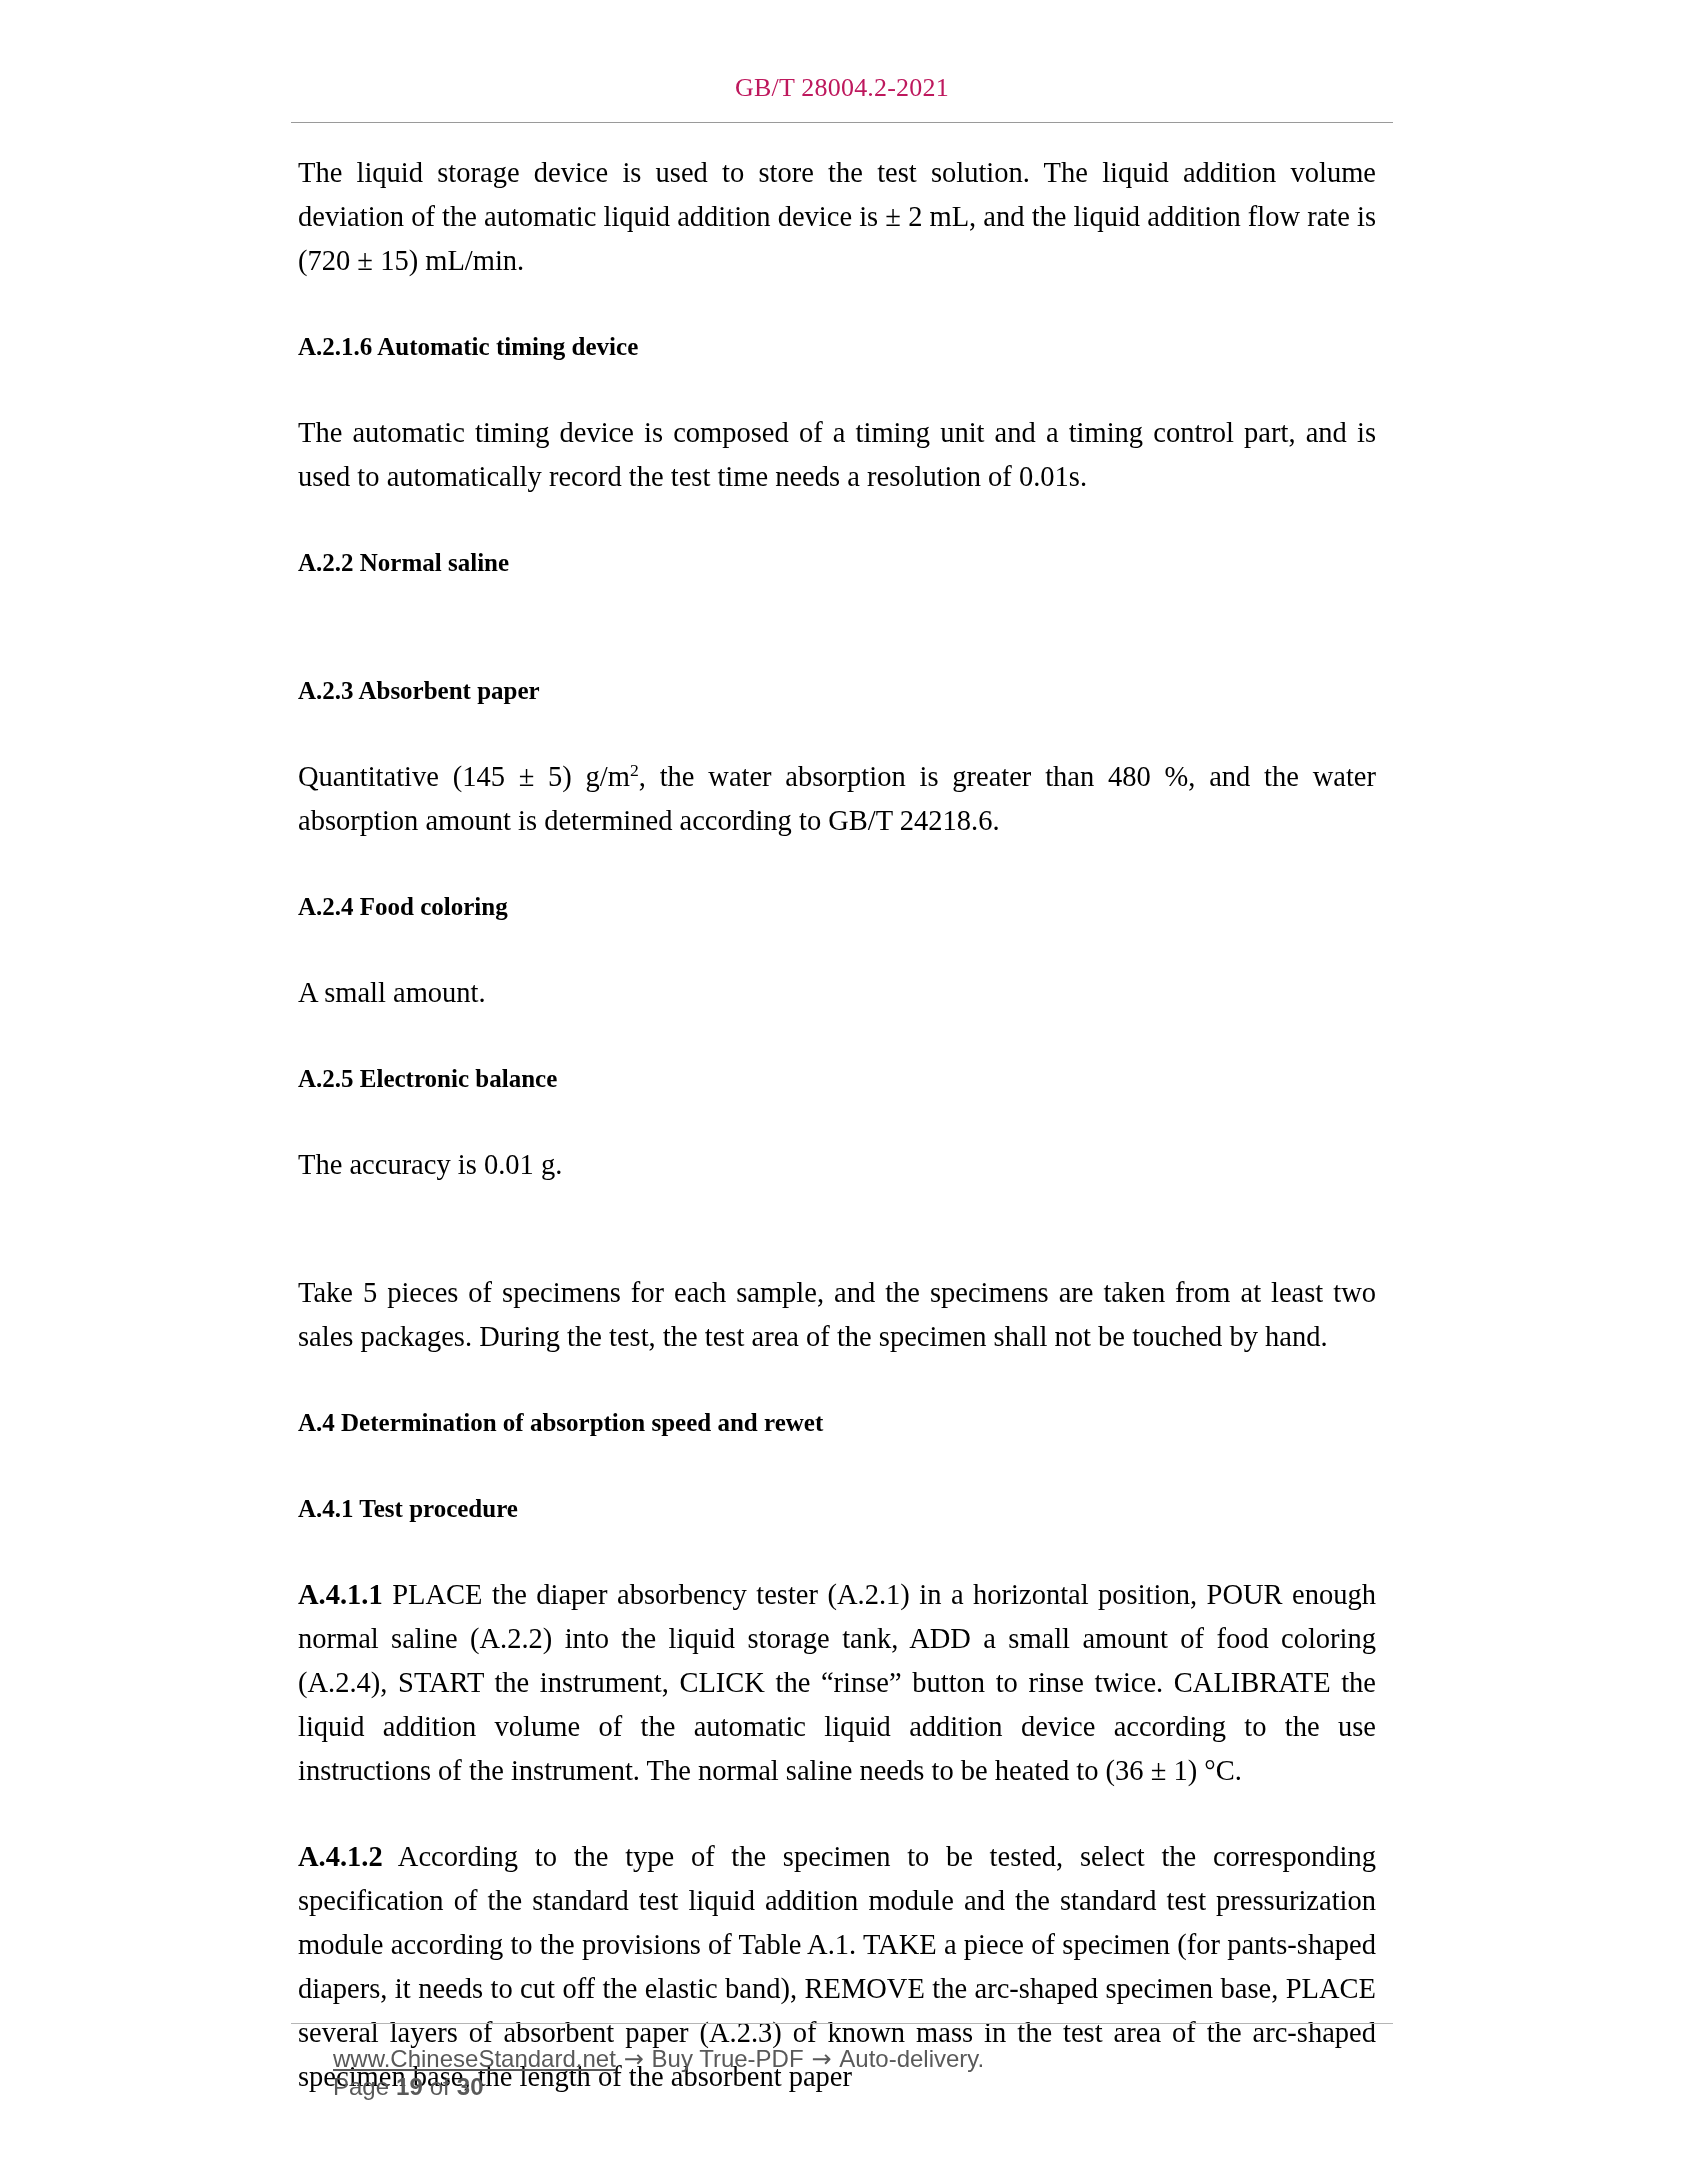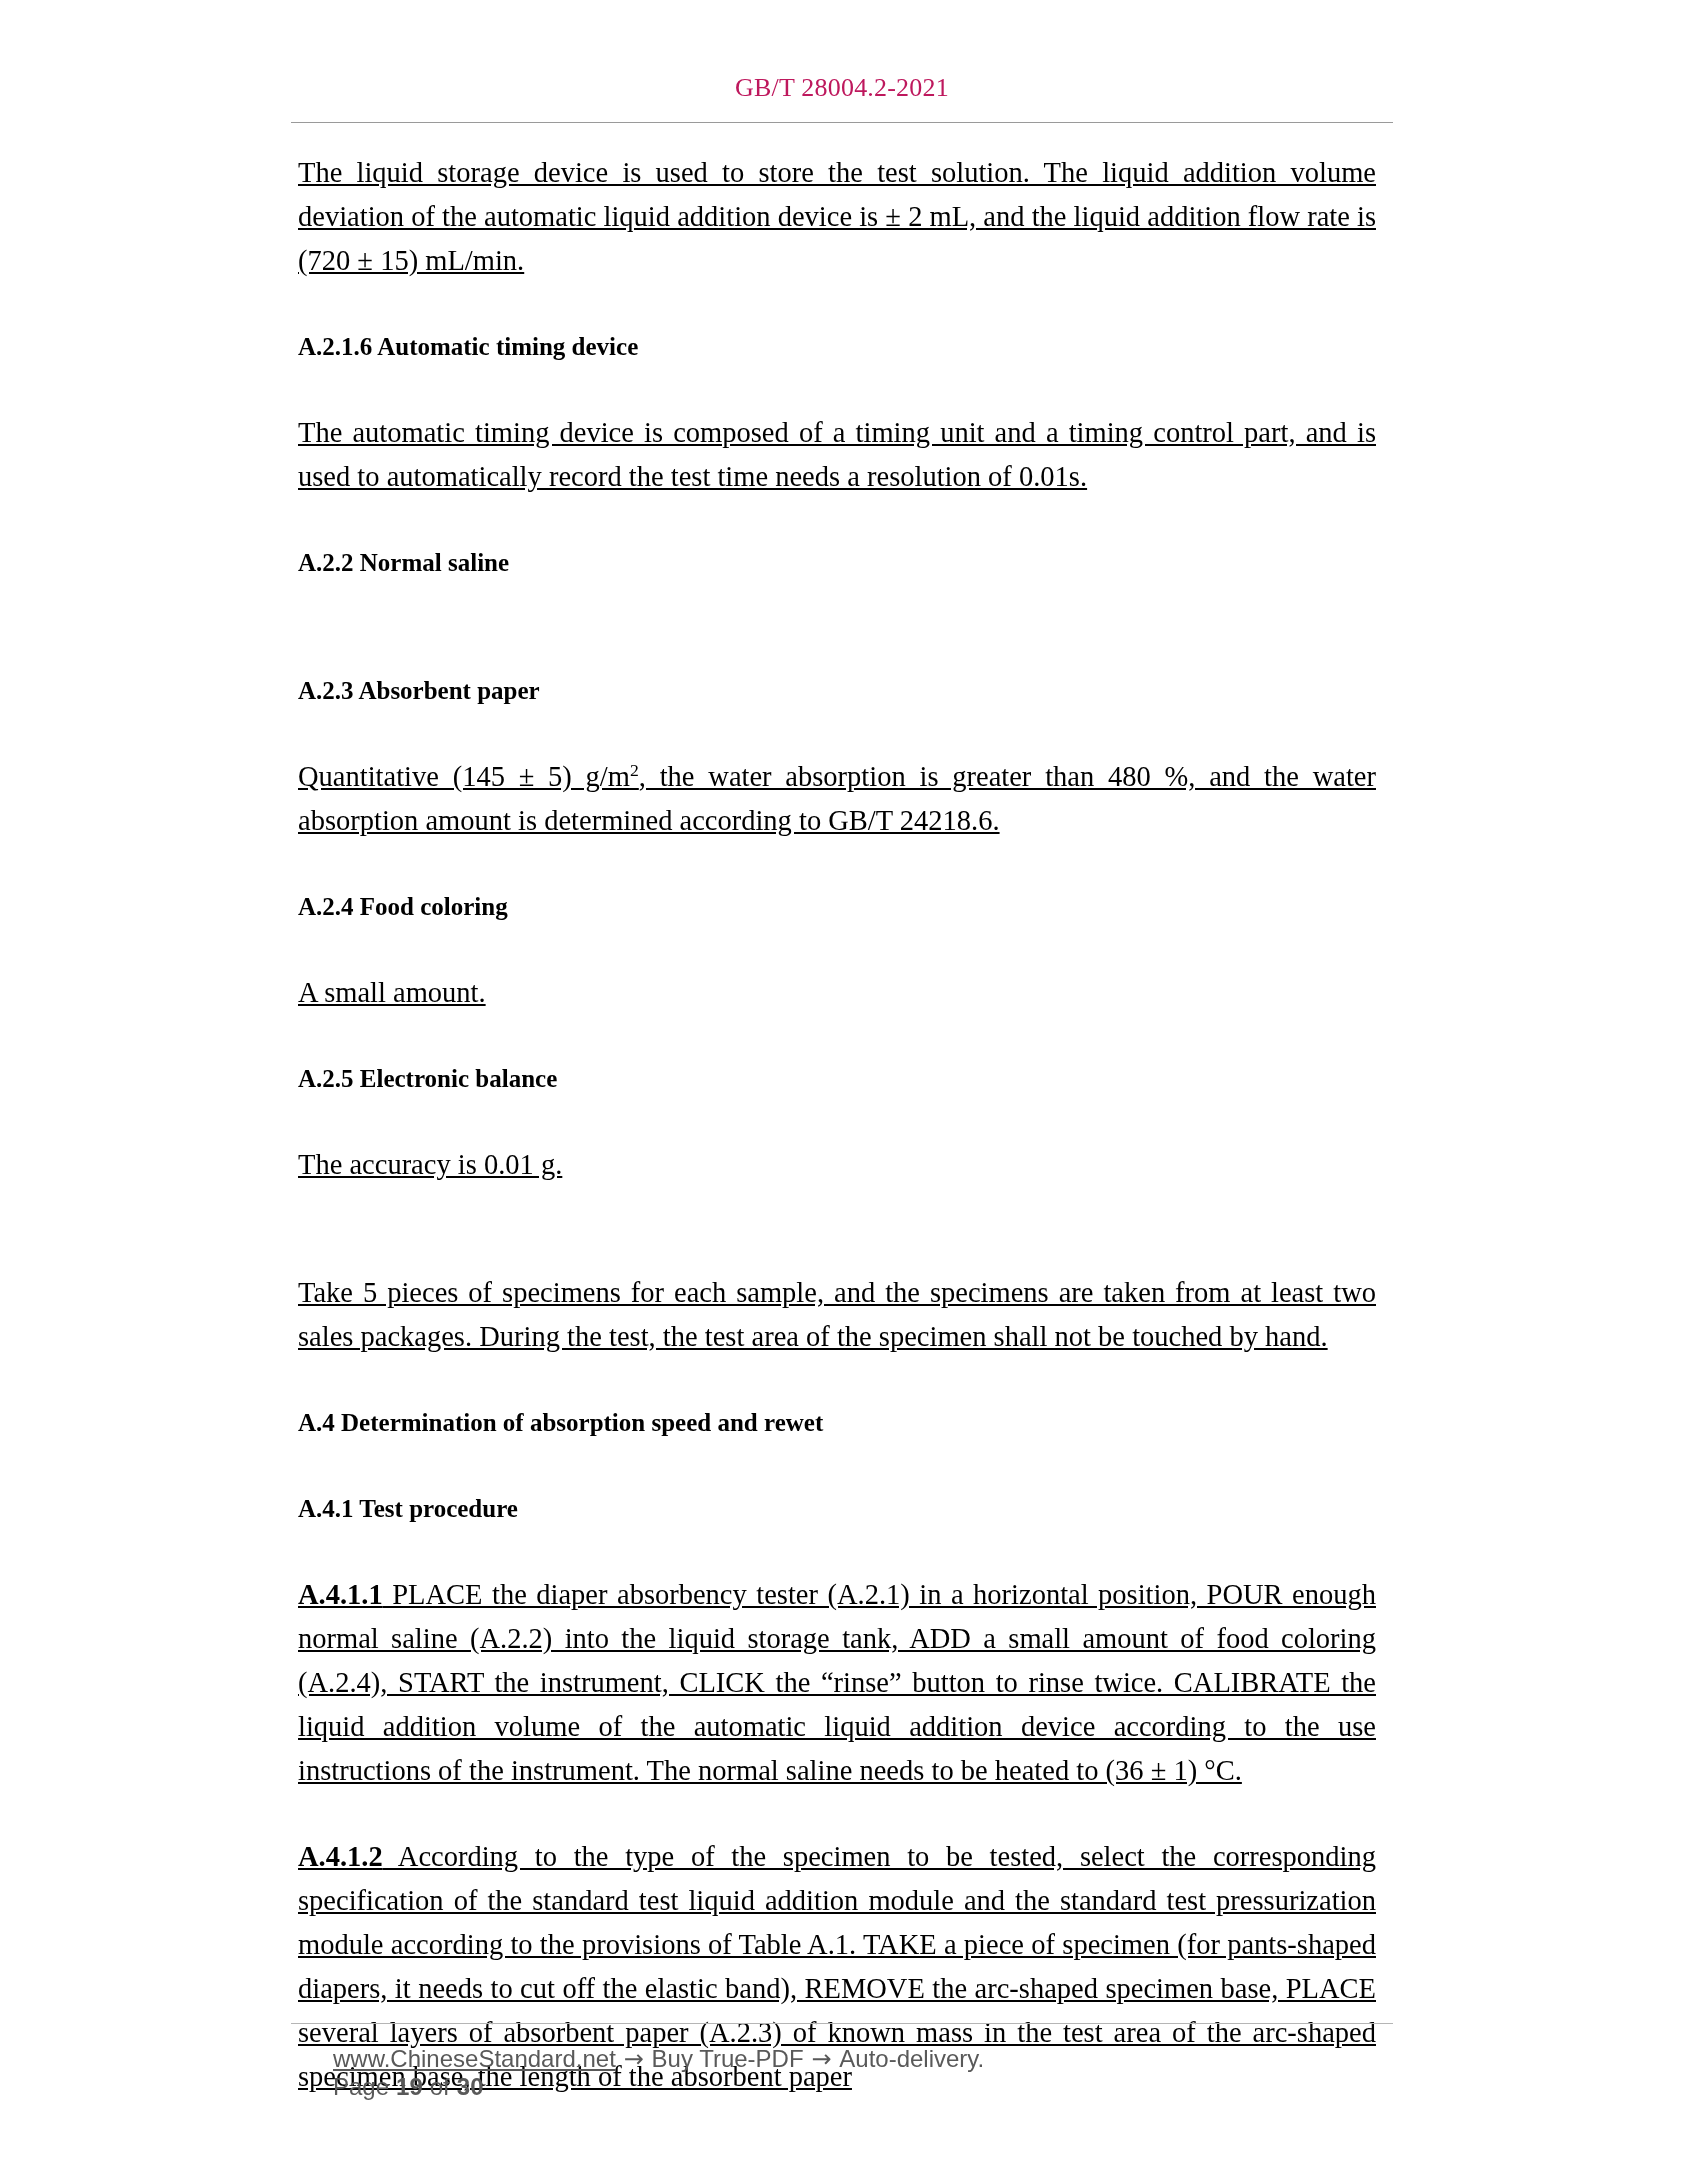--- a/index.html
+++ b/index.html
@@ -50,21 +50,20 @@
     width: 1086px;
   }
 
   p.body-text {
     margin: 0 8px 0 0;
     font-size: 28.5px;
     line-height: 44px;
     text-align: justify;
     text-justify: inter-word;
     hyphens: none;
-    text-decoration: underline;
   }
 
   h3.heading {
     margin: 0;
     font-size: 25px;
     line-height: 44px;
     font-weight: bold;
     text-align: left;
   }
 

